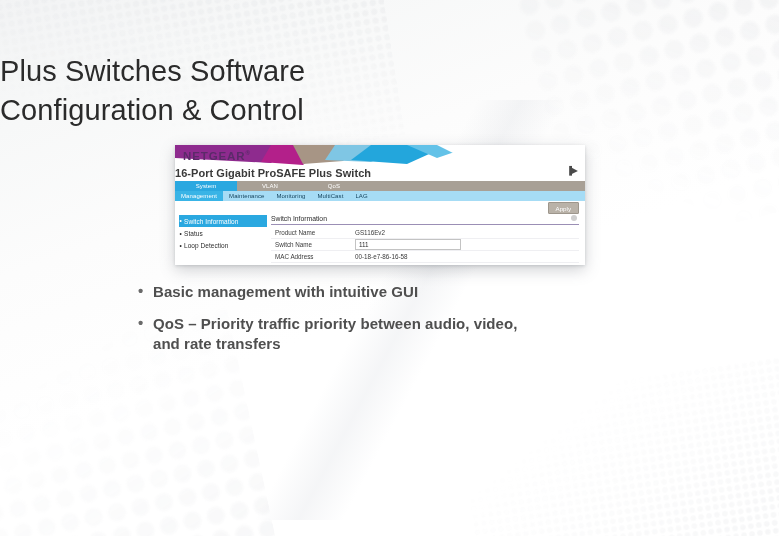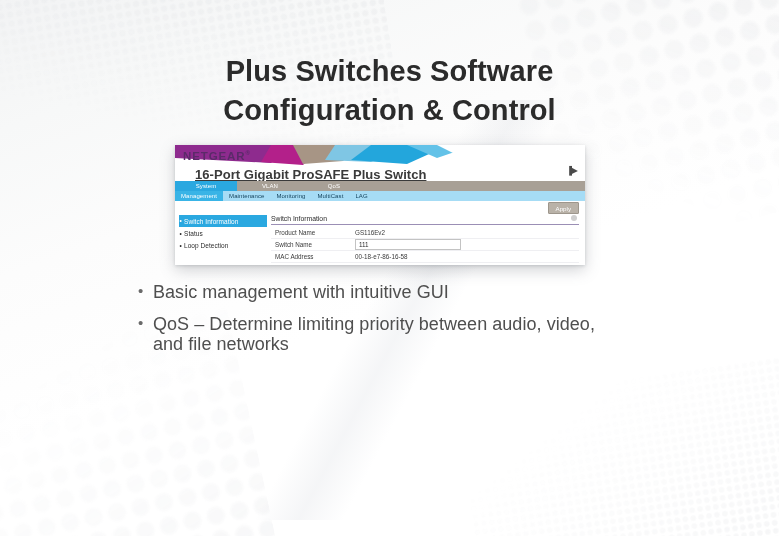--- a/index.html
+++ b/index.html
@@ -66,25 +66,24 @@
   
   .swoosh{
     position:absolute;left:150px;top:100px;width:520px;height:420px;
     background:linear-gradient(118deg, rgba(255,255,255,0) 44%, rgba(190,195,205,.16) 50%, rgba(255,255,255,0) 56%);
     pointer-events:none;
   }
 
   
   #title{
     position:absolute;left:0;right:0;top:52px;
-    text-align:center;
     color:#2b2b2b;
     font-size:29px;
     line-height:39px;
-    font-weight:700;
+    font-weight:400;
     letter-spacing:.1px;
   }
   #title .tl{display:block;}
 
   
   #shot{
     position:absolute;left:175px;top:145px;width:410px;height:120px;
     background:#ffffff;
     box-shadow:0 5px 14px rgba(90,95,105,.28), 0 1px 3px rgba(90,95,105,.22);
     overflow:hidden;
@@ -94,22 +93,22 @@
   .banner{position:absolute;left:0;top:0;width:410px;height:24px;overflow:hidden;}
   .banner svg{display:block;}
 
   .ng-logo{
     position:absolute;left:8px;top:5px;
     color:#5b2a69;
     font-size:11.5px;font-weight:bold;letter-spacing:.9px;
   }
   .ng-logo sup{font-size:6px;vertical-align:super;letter-spacing:0;}
   .model{
-    position:absolute;left:20px;top:22px;
-    color:#3a3a3a;font-size:13px;font-weight:bold;letter-spacing:.05px;text-decoration:underline;
+    position:absolute;left:0;top:22px;
+    color:#3a3a3a;font-size:11px;font-weight:bold;letter-spacing:.05px;
   }
   .logout-ico{
     position:absolute;right:7px;top:22px;color:#4a4a4a;font-size:8px;line-height:8px;
   }
 
   
   .tabs1{
     position:absolute;left:0;top:36px;width:410px;height:10px;
     background:#a8a096;
     display:flex;align-items:stretch;
@@ -175,21 +174,21 @@
     padding:1px 3px;width:98px;height:7px;line-height:7px;
   }
 
   
   #bullets{
     position:absolute;left:138px;top:282px;width:540px;
     color:#4f4f4f;
   }
   .bullet{
     position:relative;padding-left:15px;
-    font-size:18px;line-height:20px;font-weight:400;
+    font-size:15px;line-height:20px;font-weight:700;
     margin-bottom:12px;letter-spacing:.05px;
   }
   .bullet:before{
     content:"•";position:absolute;left:0;top:-1px;font-size:15px;color:#6a6a6a;
   }
   .bullet .l2{display:block;}
 </style>
 </head>
 <body>
 
@@ -273,18 +272,18 @@
         <div class="val">00-18-e7-86-16-58</div>
       </div>
     </div>
   </div>
 
   <div id="bullets">
     <div class="bullet">
       <span>Basic management with intuitive GUI</span>
     </div>
     <div class="bullet">
-      <span>QoS – Determine limiting priority between audio, video,</span>
-      <span class="l2">and file networks</span>
+      <span>QoS – Priority traffic priority between audio, video,</span>
+      <span class="l2">and rate transfers</span>
     </div>
   </div>
 
 </div>
 
 </body></html>

